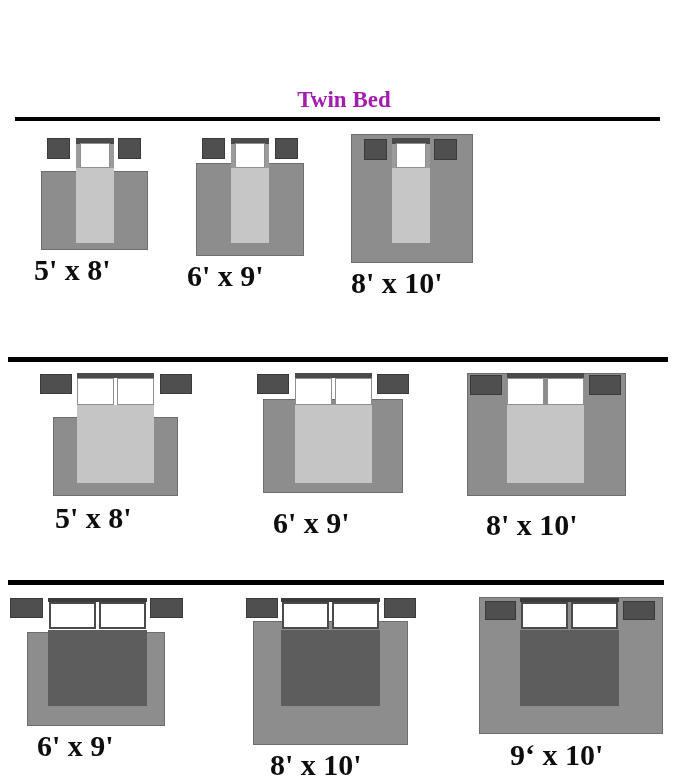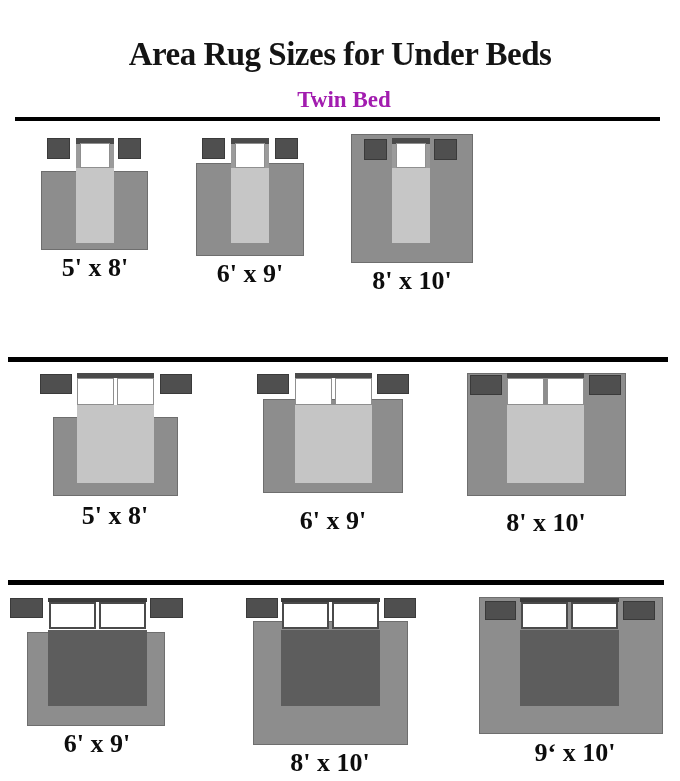--- a/index.html
+++ b/index.html
@@ -16,21 +16,21 @@
   .heading{
     position:absolute;left:4px;width:680px;text-align:center;
     font-size:23px;font-weight:bold;color:#a21caf;
   }
   .h1{top:87px}.h2{top:323px}.h3{top:550px}
   .divider{position:absolute;background:#000;height:4px;}
   .l1{top:117px;left:15px;width:645px;}
   .l2{top:357px;left:8px;width:660px;height:5px;}
   .l3{top:580px;left:8px;width:656px;height:5px;}
   .size-label{
-    position:absolute;text-align:center;font-size:26px;font-weight:bold;color:#0d0d0d;
+    position:absolute;text-align:left;font-size:30px;font-weight:bold;color:#0d0d0d;
     white-space:nowrap;
   }
   
   .rug{position:absolute;background:#8d8d8d;border:1px solid #6e6e6e;box-sizing:border-box;z-index:1;}
   .nightstand{position:absolute;background:#4f4f4f;border:1px solid #3a3a3a;box-sizing:border-box;z-index:2;}
   .bed{position:absolute;z-index:3;}
   
   .bed-twin{width:38px;height:105px;background:#9b9b9b;}
   .bed-twin .headboard{position:absolute;top:0;left:0;right:0;height:6px;background:#4a4a4a;}
   .bed-twin .pillow{position:absolute;top:5px;left:4px;right:4px;height:25px;background:#fff;border:1px solid #8f8f8f;box-sizing:border-box;}
@@ -94,21 +94,20 @@
   .d33 .ns-l{left:485px;top:601px;width:31px;height:19px;}
   .d33 .ns-r{left:623px;top:601px;width:32px;height:19px;}
   .d33 .bed{left:520px;top:598px;}
   .d33 .size-label{left:510px;top:738px;width:130px;}
 </style>
 </head>
 <body>
 
 <div id="canvas">
 
-  <div class="title">Area Rug Sizes for Under Beds</div>
 
   <div class="heading h1">Twin Bed</div>
   <div class="divider l1"></div>
 
   <div class="diagram d11">
     <div class="rug"></div>
     <div class="nightstand ns-l"></div>
     <div class="nightstand ns-r"></div>
     <div class="bed bed-twin">
       <div class="headboard"></div>

